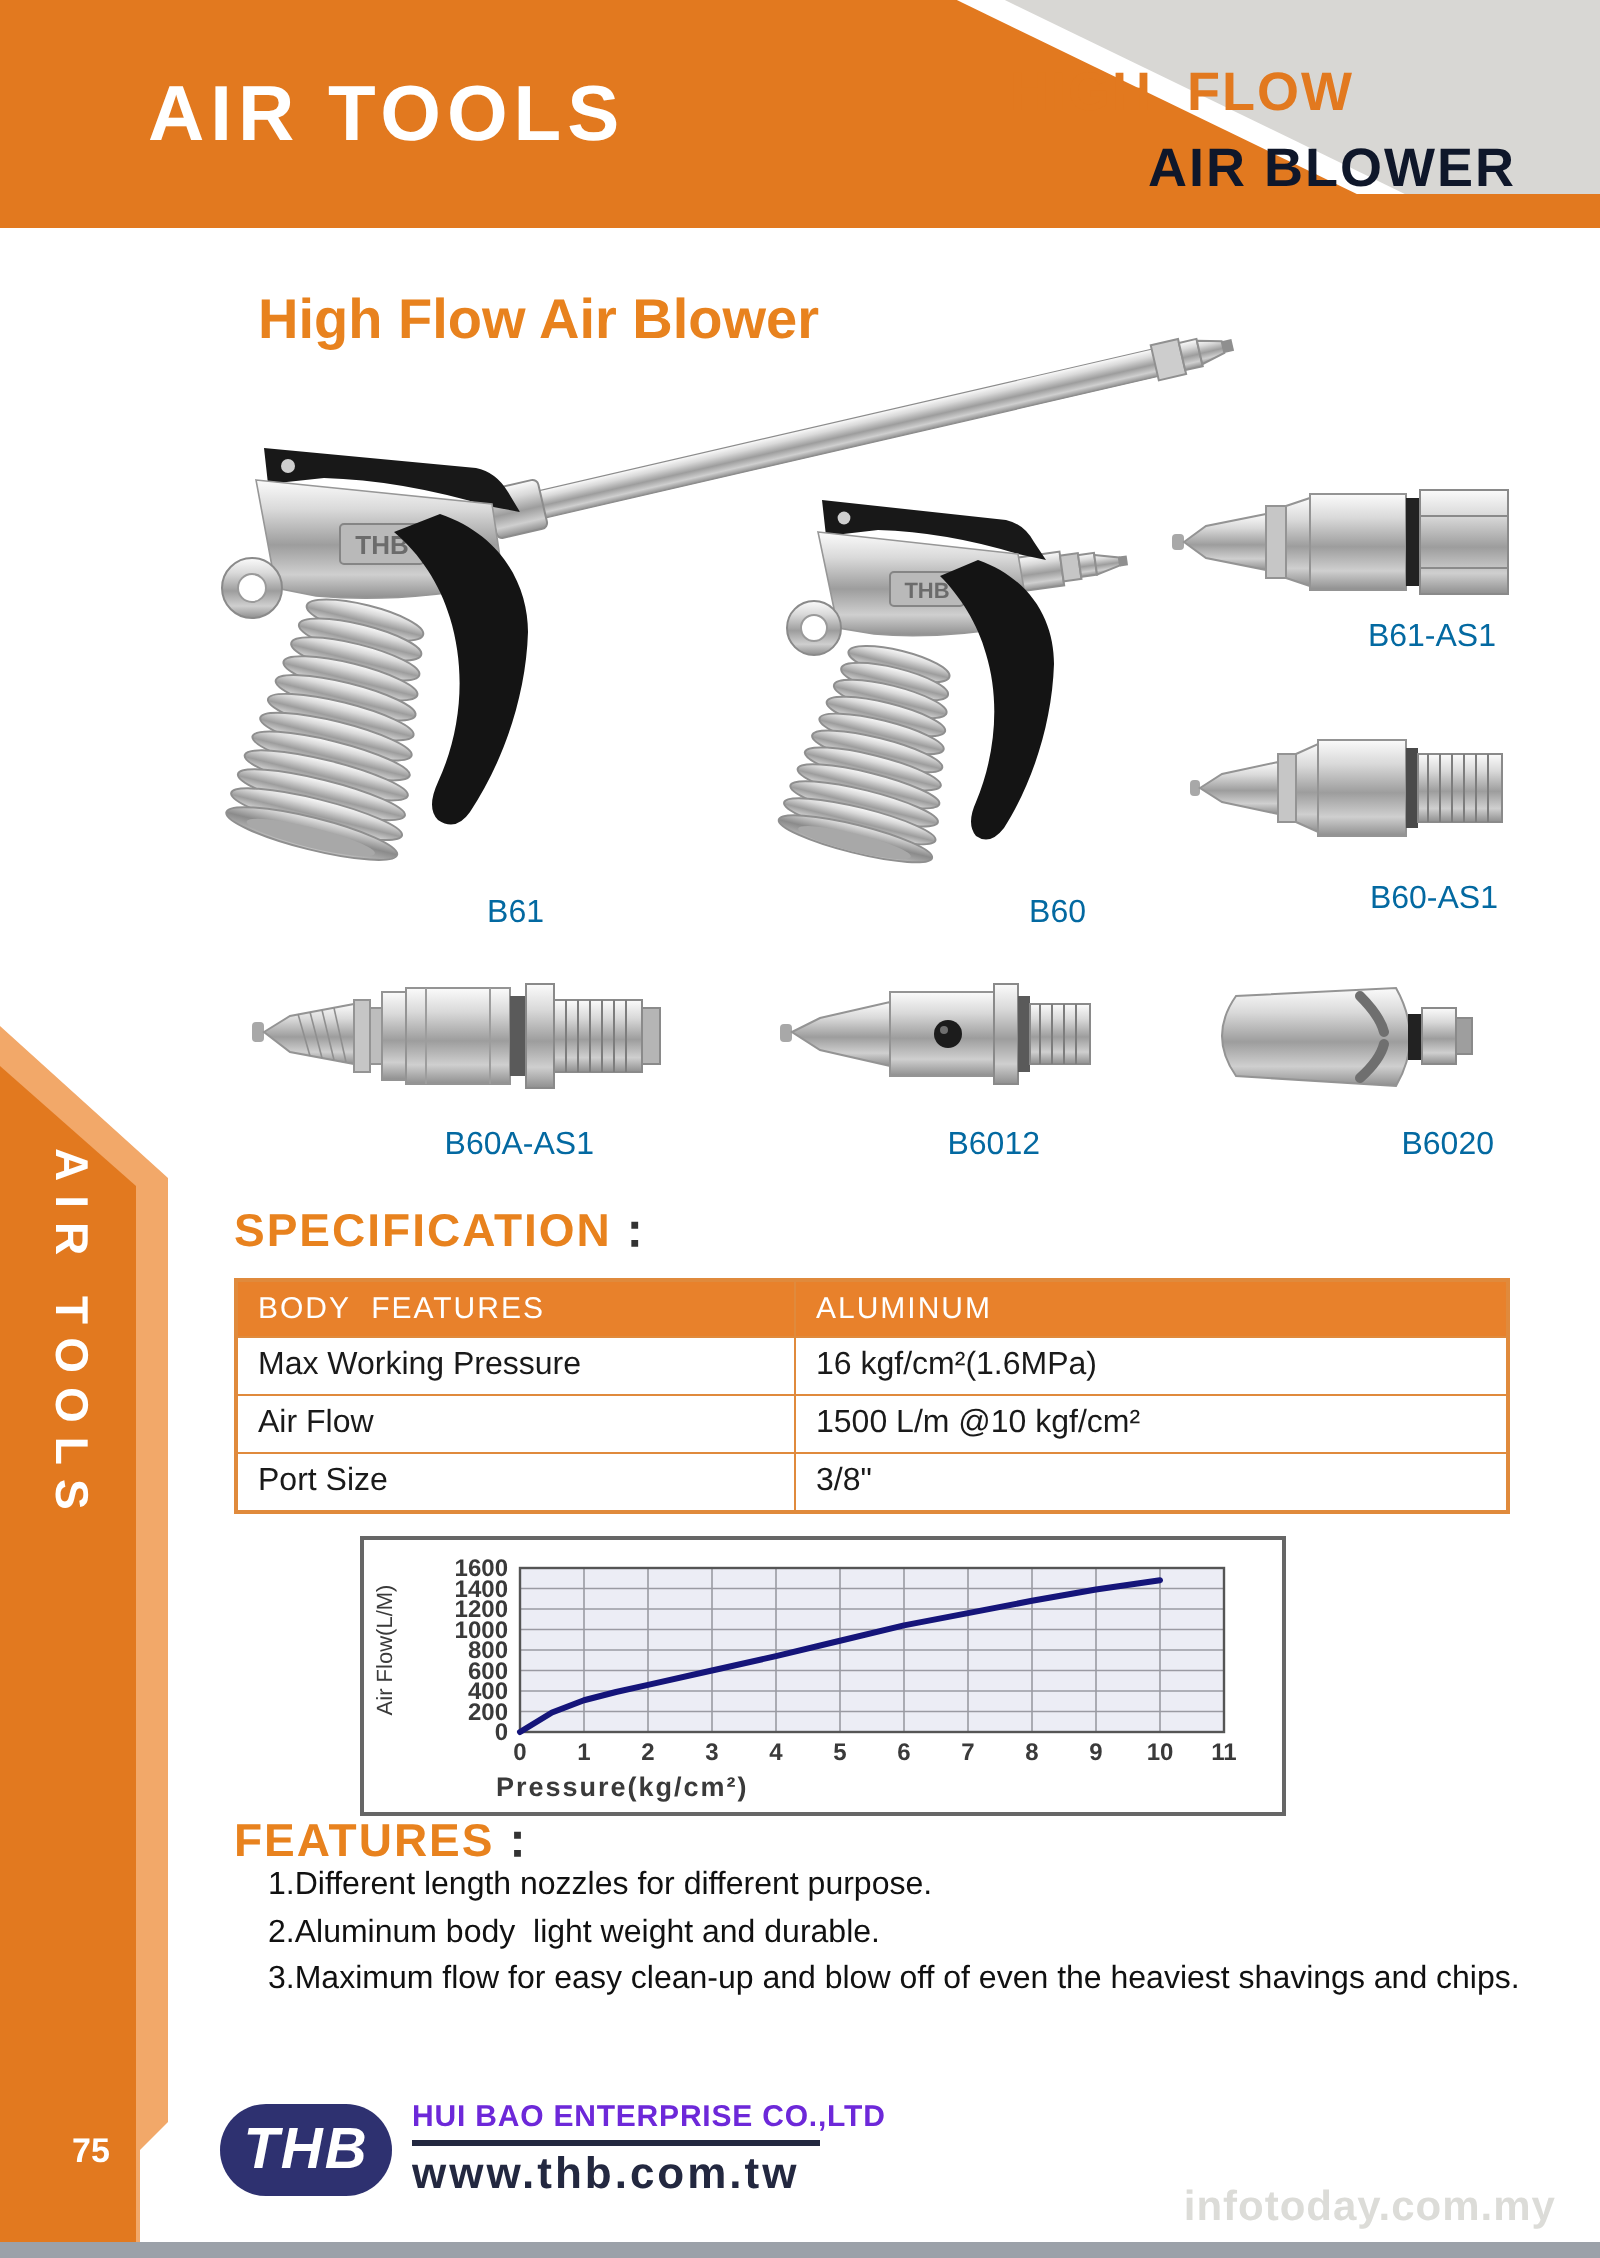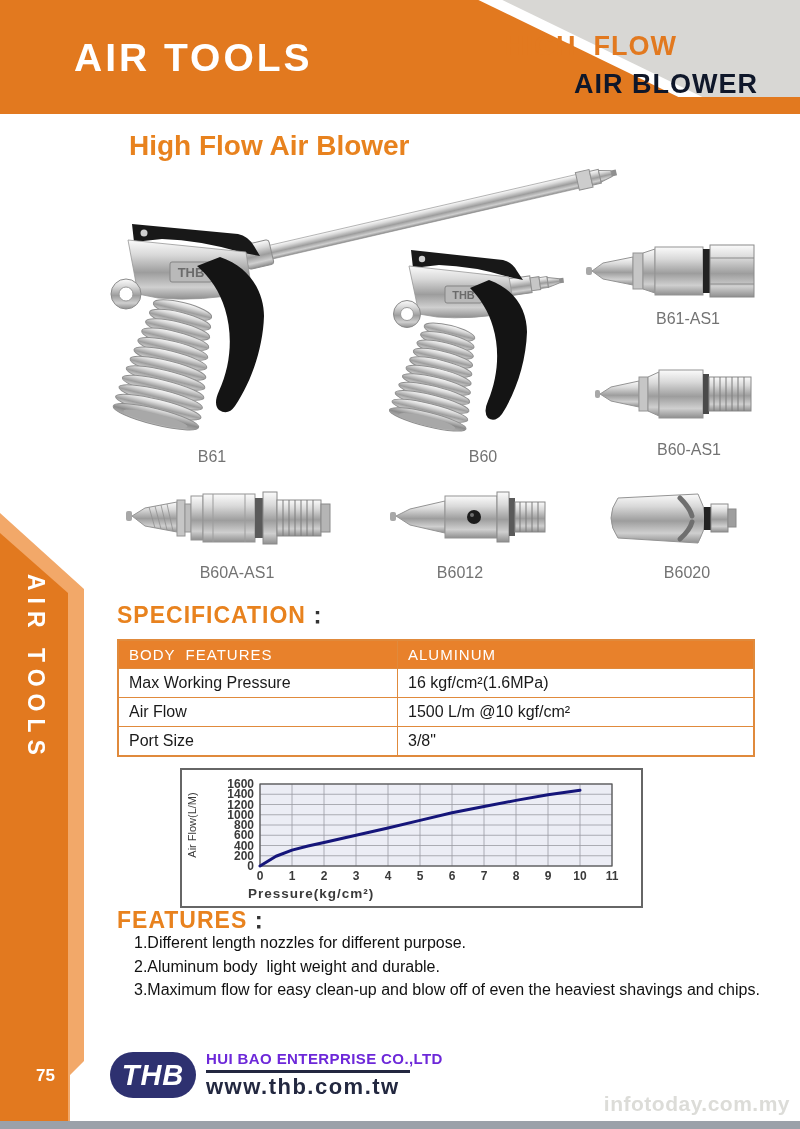--- a/index.html
+++ b/index.html
@@ -24,22 +24,22 @@
     font-size:27px;font-weight:bold;letter-spacing:1px;}
 
   
   #sidebar-svg{left:0;top:505px;}
   #sidebar-text{left:22px;top:574px;height:345px;color:#ffffff;
     font-size:23px;font-weight:bold;letter-spacing:7px;
     writing-mode:vertical-rl;text-orientation:mixed;}
   #page-number{left:36px;top:1066px;color:#ffffff;font-size:17px;font-weight:bold;}
 
   
-  #doc-title{left:129px;top:130px;color:#E8821E;font-size:28px;font-weight:bold;}
-  .prod-label{color:#737373;font-size:16px;text-align:center;width:120px;margin-left:-60px;}
+  #doc-title{left:129px;top:144px;color:#E8821E;font-size:28px;font-weight:bold;}
+  .prod-label{color:#0369a1;font-size:16px;text-align:right;width:120px;margin-left:-60px;}
 
   
   .sec-heading{font-size:23px;font-weight:bold;color:#E8821E;letter-spacing:1px;}
   .sec-colon{color:#333333;font-weight:bold;}
   #spec-table{left:117px;top:639px;width:638px;border-collapse:collapse;
     border:2px solid #E08A3C;background:#ffffff;}
   #spec-table th,#spec-table td{border:1px solid #E08A3C;font-weight:normal;
     text-align:left;padding:4px 10px;font-size:16px;color:#1a1a1a;height:20px;}
   #spec-table thead th{background:#E8812B;color:#ffffff;font-size:15px;
     letter-spacing:1px;height:19px;}
@@ -53,21 +53,21 @@
   #features-list{left:134px;top:931px;width:650px;}
   .feature-item{font-size:16px;color:#111111;line-height:23.5px;}
 
   
   #thb-logo{left:110px;top:1052px;width:86px;height:46px;background:#2E3170;
     border-radius:23px;display:flex;align-items:center;justify-content:center;
     color:#ffffff;font-size:29px;font-weight:bold;font-style:italic;letter-spacing:1px;}
   #company-name{left:206px;top:1050px;color:#6d28d9;font-size:15px;font-weight:bold;letter-spacing:0.4px;}
   #footer-rule{left:206px;top:1070px;width:204px;height:3px;background:#232840;}
   #website{left:206px;top:1074px;color:#232840;font-size:22px;font-weight:bold;letter-spacing:1.5px;}
-  #watermark{right:10px;top:1092px;color:#dddddad;color:#dcdcd8;font-size:21px;font-weight:bold;
+  #watermark{right:22px;top:1092px;color:#dddddad;color:#dcdcd8;font-size:21px;font-weight:bold;
     letter-spacing:0.5px;text-shadow:1px 1px 1px #ffffff;}
   #bottom-strip{left:0;top:1121px;width:800px;height:8px;background:#9BA1A9;}
 </style>
 </head>
 <body>
 
 <svg width="0" height="0" style="position:absolute" aria-hidden="true">
   <defs>
     <linearGradient id="met" x1="0" y1="0" x2="0" y2="1">
       <stop offset="0" stop-color="#fbfbfb"></stop>

